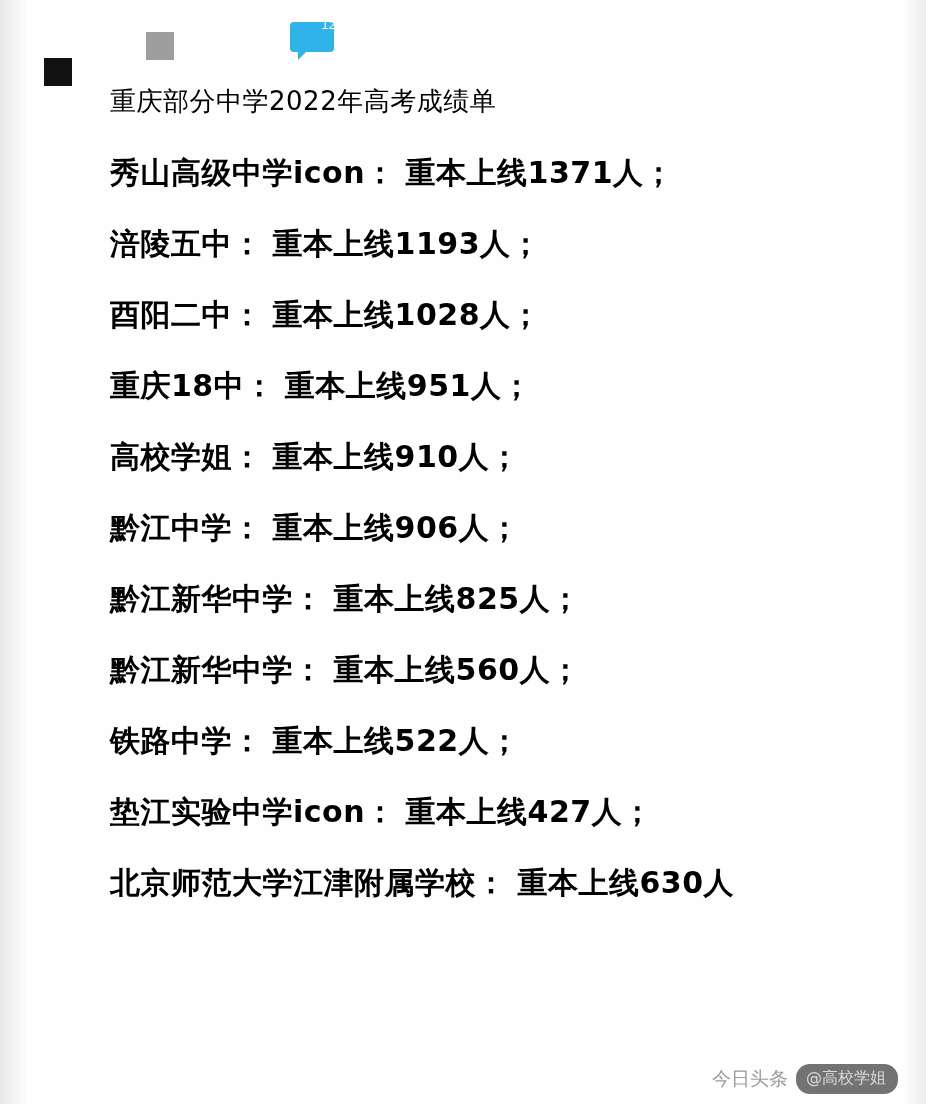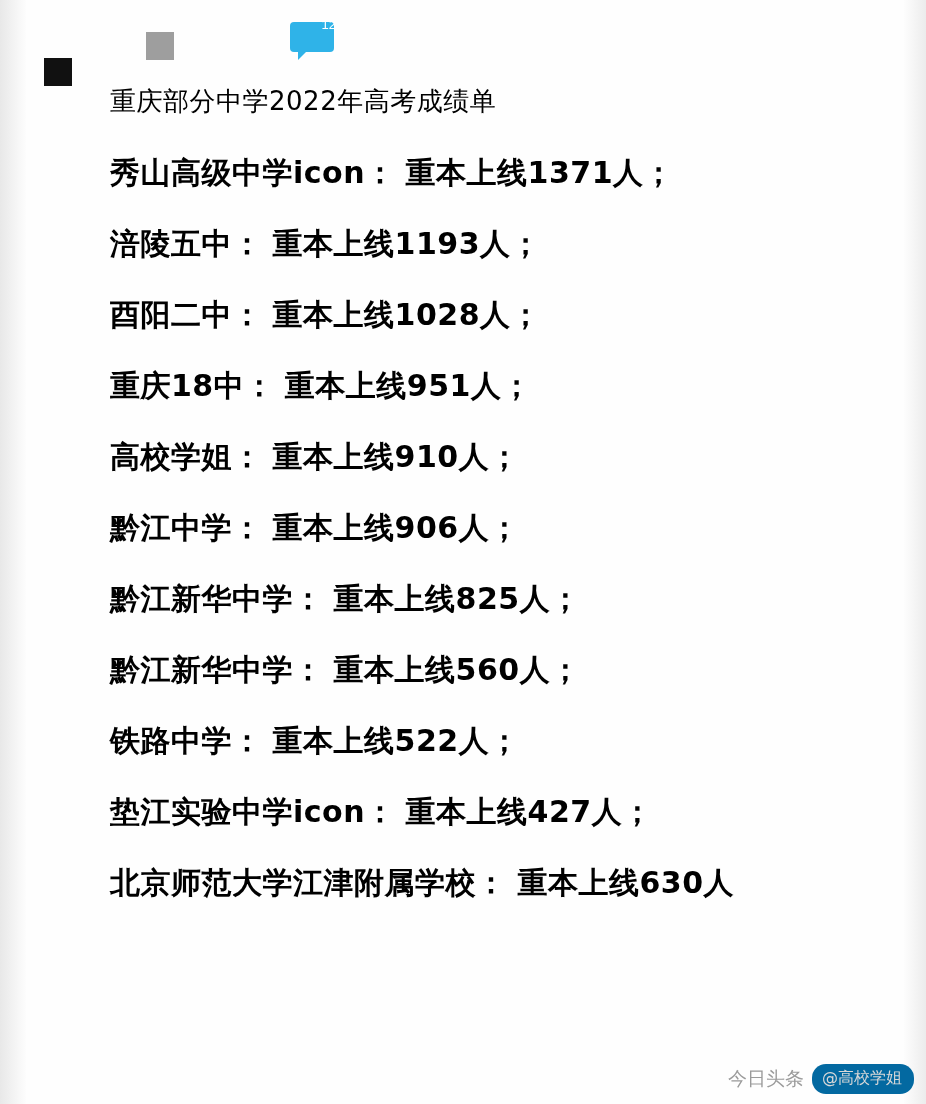--- a/index.html
+++ b/index.html
@@ -109,36 +109,36 @@
   .line .score {
     font-weight: 700;
   }
   .line.last {
     font-weight: 700;
   }
 
   
   .watermark {
     position: absolute;
-    right: 12px;
+    right: 28px;
     bottom: 10px;
     display: flex;
     align-items: center;
     gap: 8px;
   }
   .watermark .wm-text {
     font-size: 19px;
     color: #9b9b9b;
     font-family: "DejaVu Sans", "Liberation Sans", sans-serif;
   }
   .watermark .wm-chip {
     display: inline-flex;
     align-items: center;
     gap: 6px;
-    background: #0369a1;
+    background: #737373;
     color: #ffffff;
     border-radius: 14px;
     padding: 4px 12px 5px 10px;
     font-size: 18px;
     font-family: "DejaVu Sans", "Liberation Sans", sans-serif;
   }
   .watermark .wm-at {
     font-size: 16px;
     color: #d8d8d8;
   }

